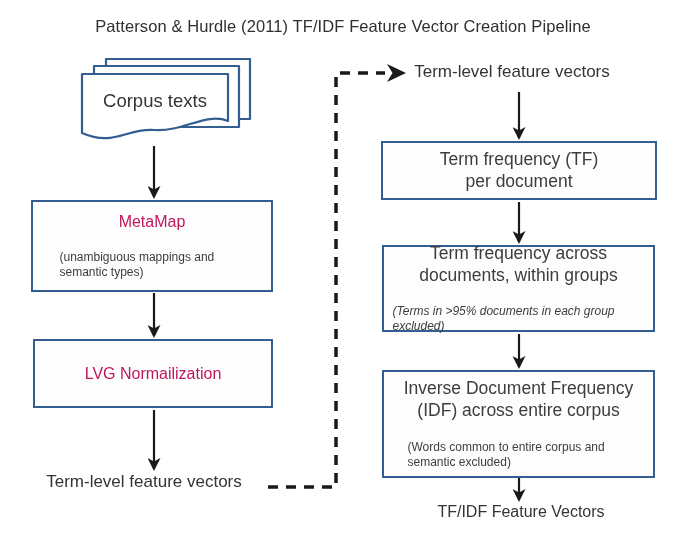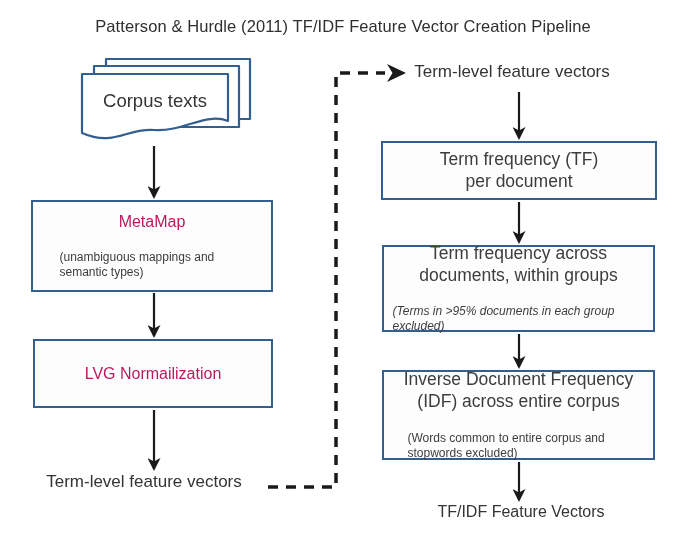--- a/index.html
+++ b/index.html
@@ -31,21 +31,21 @@
   .corpus-label { left:82px; top:90px; width:146px; font-size:18.5px; }
   .lbl-left-out { left:28px; top:472px; width:232px; font-size:17px; }
   .lbl-right-in { left:404px; top:62px; width:216px; font-size:17px; }
   .lbl-right-out { left:410px; top:503px; width:222px; font-size:16px; }
   .metamap-box { left:31px; top:200px; width:242px; height:92px; }
   .metamap-box .subtitle { max-width:185px; }
   .lvg-box { left:33px; top:339px; width:240px; height:69px; }
   .tf-box { left:381px; top:141px; width:276px; height:59px; }
   .tfg-box { left:382px; top:245px; width:273px; height:87px; }
   .tfg-box .subtitle { max-width:252px;font-style:italic; }
-  .idf-box { left:382px; top:370px; width:273px; height:90px; }
+  .idf-box { left:382px; top:370px; width:273px; height:108px; }
   .idf-box .subtitle { max-width:222px; }
 </style>
 </head>
 <body>
 
 <div class="canvas">
 
   <svg class="layer" width="686" height="551" viewBox="0 0 686 551">
     <defs>
       <marker id="ah" viewBox="0 0 10 10" refX="8.5" refY="5" markerWidth="13" markerHeight="13" markerUnits="userSpaceOnUse" orient="auto">
@@ -97,18 +97,18 @@
 
   <div class="flowbox tfg-box">
     <div class="line-md">Term frequency across</div>
     <div class="line-md">documents, within groups</div>
     <div class="subtitle">(Terms in &gt;95% documents in each group excluded)</div>
   </div>
 
   <div class="flowbox idf-box">
     <div class="line-md">Inverse Document Frequency</div>
     <div class="line-md">(IDF) across entire corpus</div>
-    <div class="subtitle">(Words common to entire corpus and stopwords excluded)</div>
+    <div class="subtitle">(Words common to entire corpus and semantic excluded)</div>
   </div>
 
   <div class="free-label lbl-right-out">TF/IDF Feature Vectors</div>
 
 </div>
 
 </body></html>

